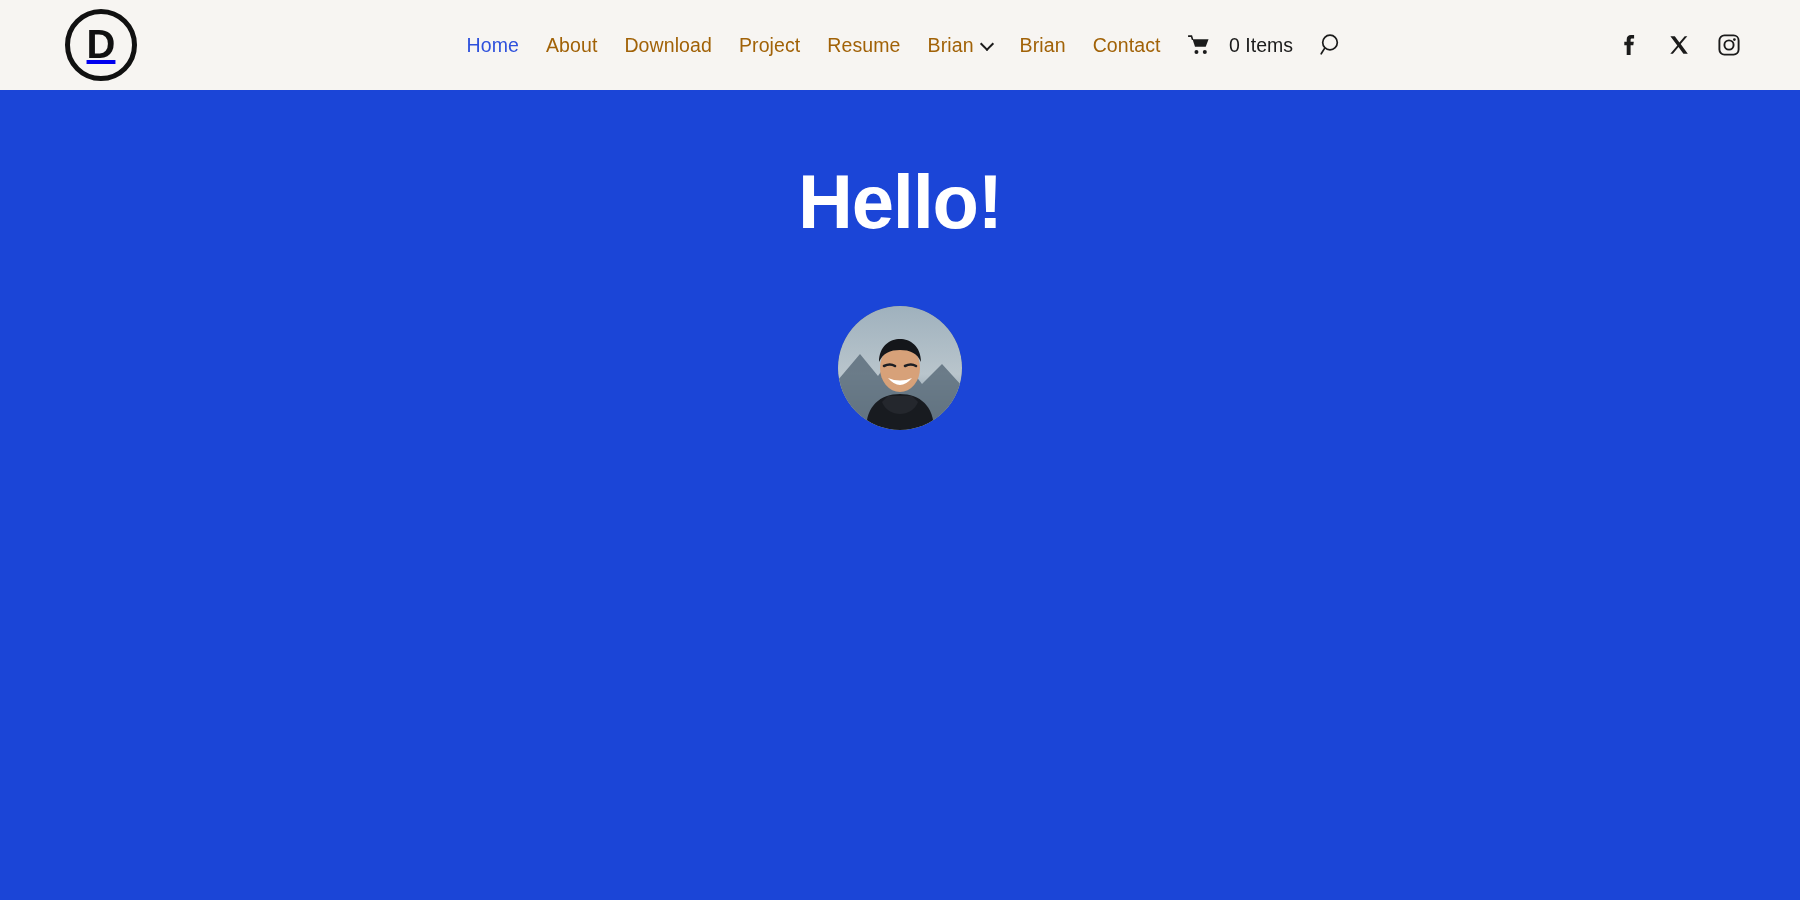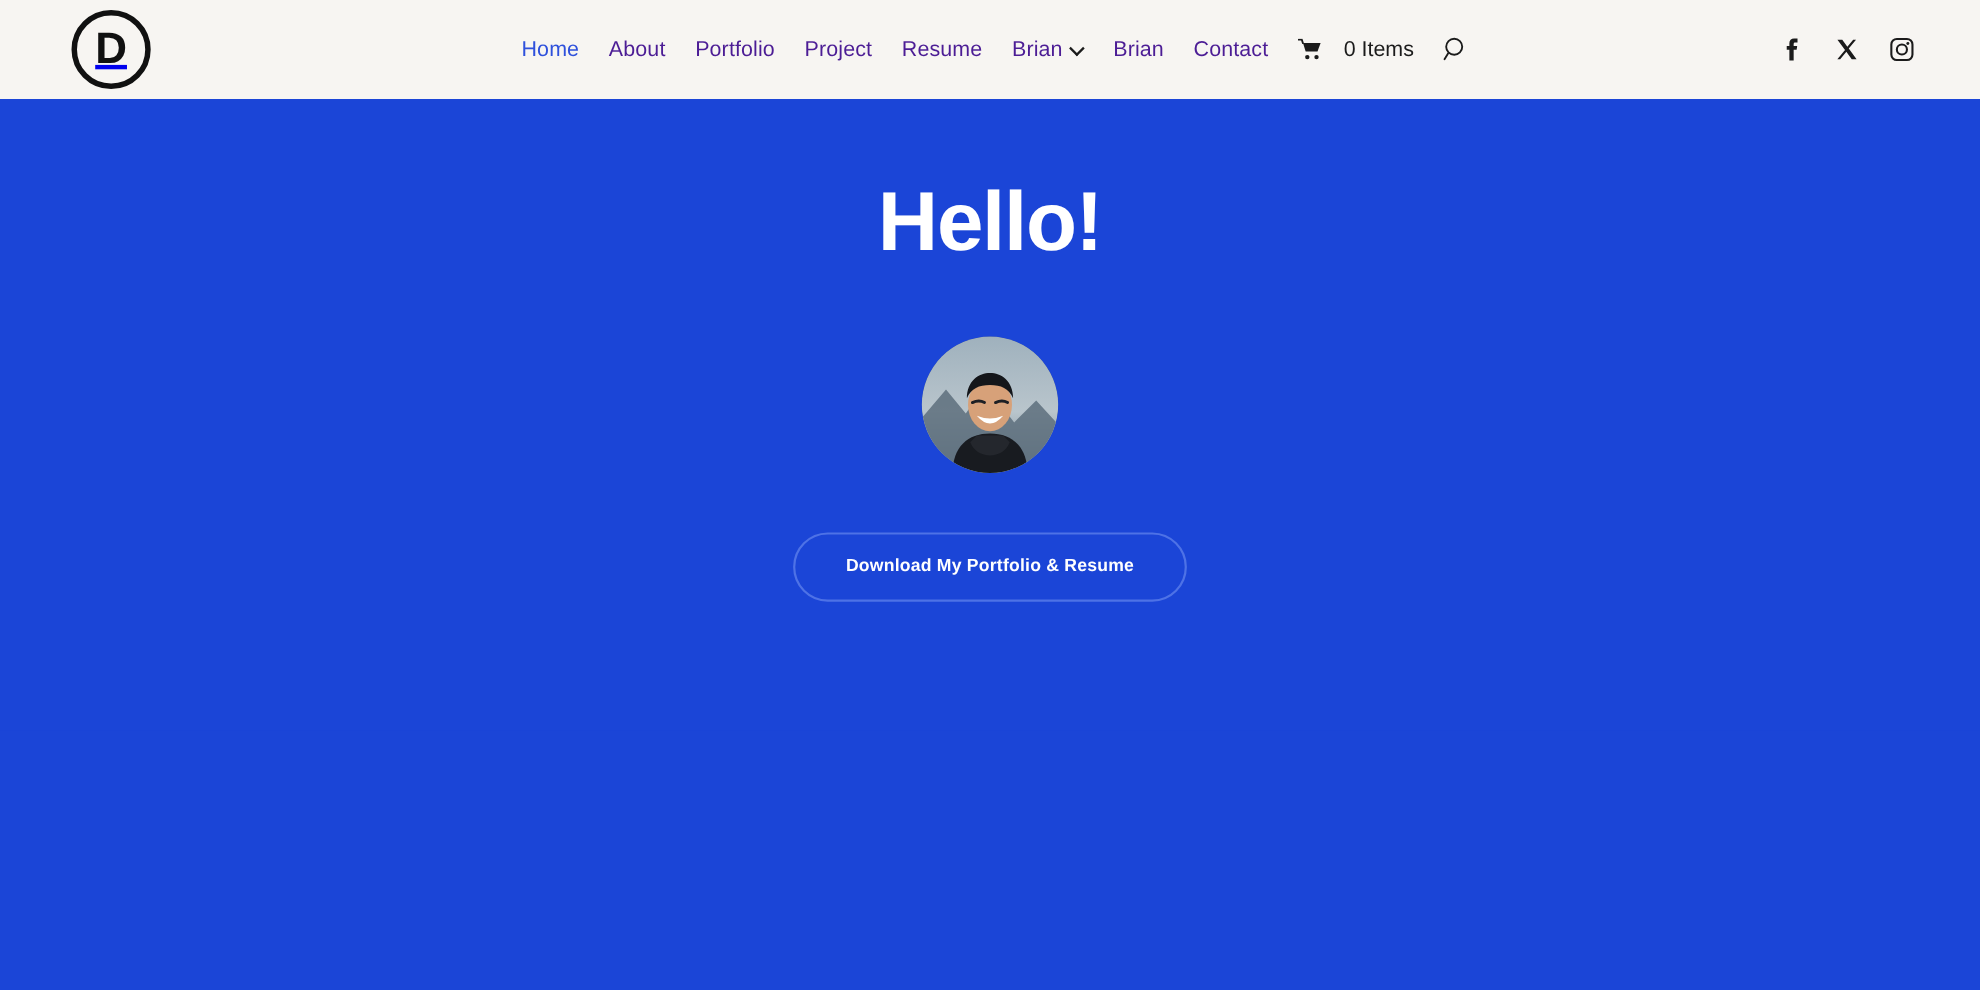--- a/index.html
+++ b/index.html
@@ -53,21 +53,21 @@
     height: 90px;
     display: flex;
     align-items: center;
     justify-content: center;
     gap: 0;
     pointer-events: none;
   }
   .main-nav > * { pointer-events: auto; }
   .nav-item {
     font-size: 19.5px;
-    color: #4c1d95;
+    color: #a16207;
     letter-spacing: 0.1px;
     padding: 0 13.5px;
     text-decoration: none;
     white-space: nowrap;
     display: flex;
     align-items: center;
     gap: 8px;
     cursor: pointer;
   }
   .nav-item.active { color: #2f51dc; }
@@ -196,21 +196,21 @@
   </a>
 
   <nav class="main-nav">
     <a class="nav-item active" href="#">
       <span>Home</span>
     </a>
     <a class="nav-item" href="#">
       <span>About</span>
     </a>
     <a class="nav-item" href="#">
-      <span>Portfolio</span>
+      <span>Download</span>
     </a>
     <a class="nav-item" href="#">
       <span>Project</span>
     </a>
     <a class="nav-item" href="#">
       <span>Resume</span>
     </a>
     <a class="nav-item" href="#">
       <span>Brian</span>
       <span class="chev"></span>
@@ -285,16 +285,13 @@
         <ellipse cx="62" cy="62" rx="20" ry="24" fill="#d7a179"></ellipse>
         <path d="M41 56 C41 40 52 33 62 33 C72 33 83 40 83 56 C79 47 72 44 62 44 C52 44 45 47 41 56 Z" fill="#14161a"></path>
         <path d="M46 60 q6 -3 11 0" stroke="#1d1f24" stroke-width="2.6" fill="none" stroke-linecap="round"></path>
         <path d="M67 60 q6 -3 11 0" stroke="#1d1f24" stroke-width="2.6" fill="none" stroke-linecap="round"></path>
         <path d="M50 72 q12 14 24 0 q-12 5 -24 0 z" fill="#ffffff"></path>
       </g>
     </svg>
   </div>
 
 
-  <div class="cta-wrap">
-    <button class="cta-button">Download My Portfolio &amp; Resume</button>
-  </div>
 </main>
 
 </body></html>

